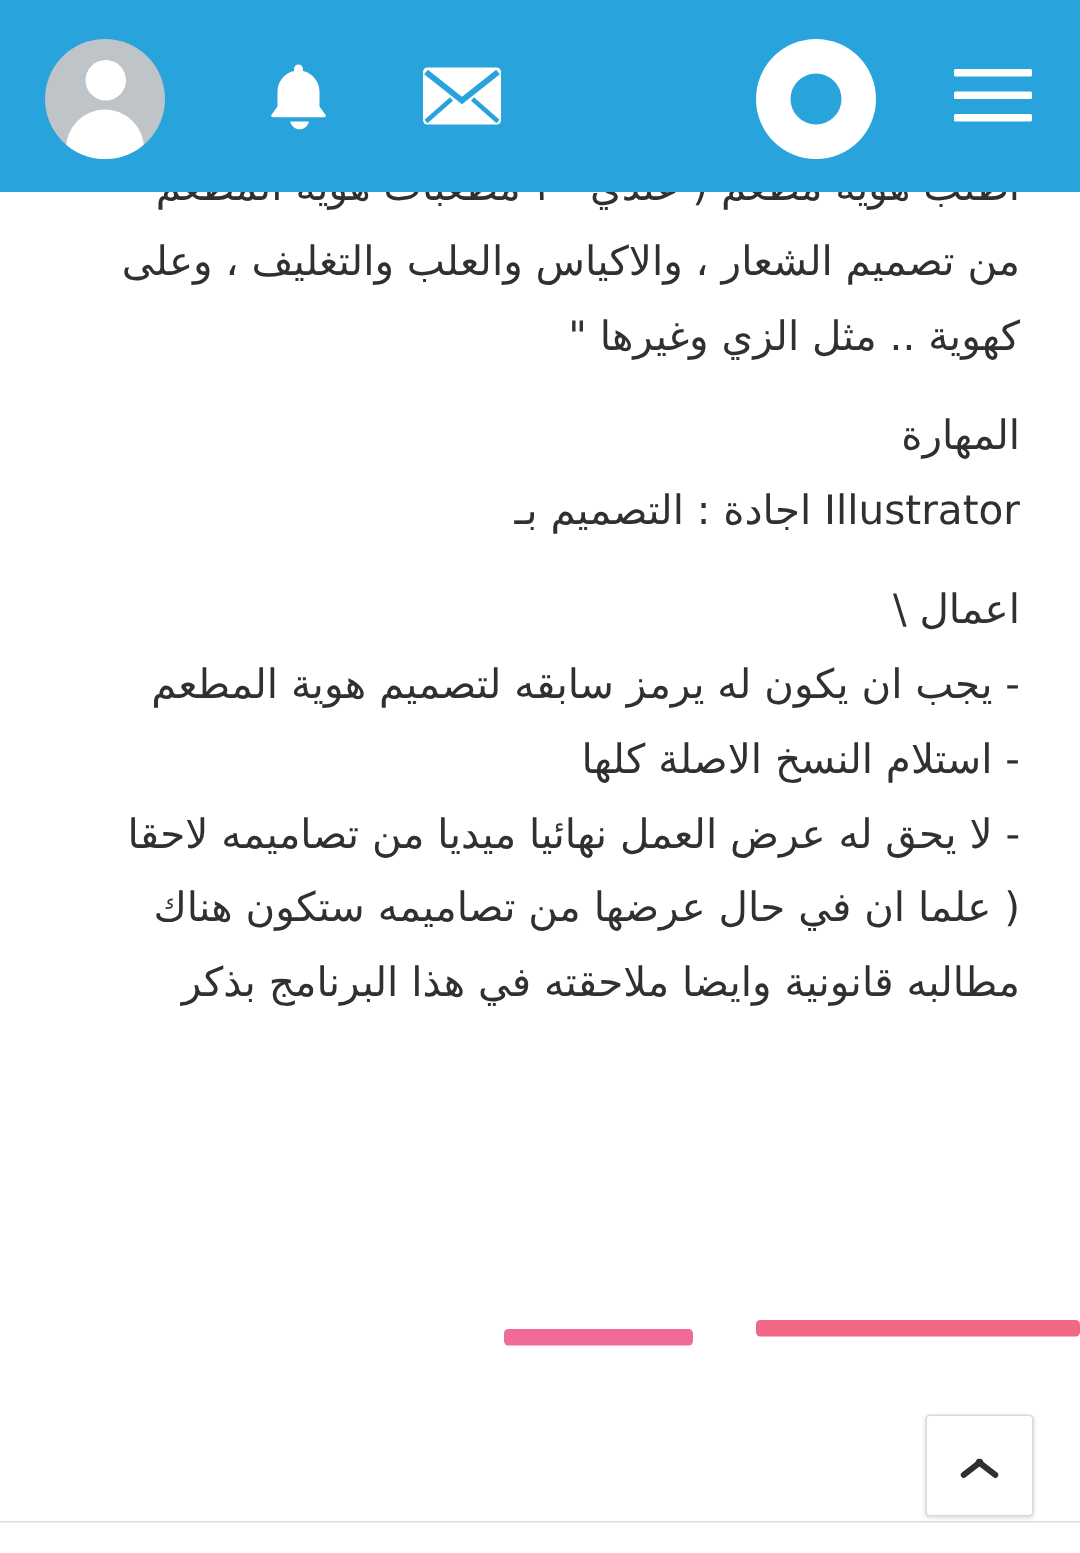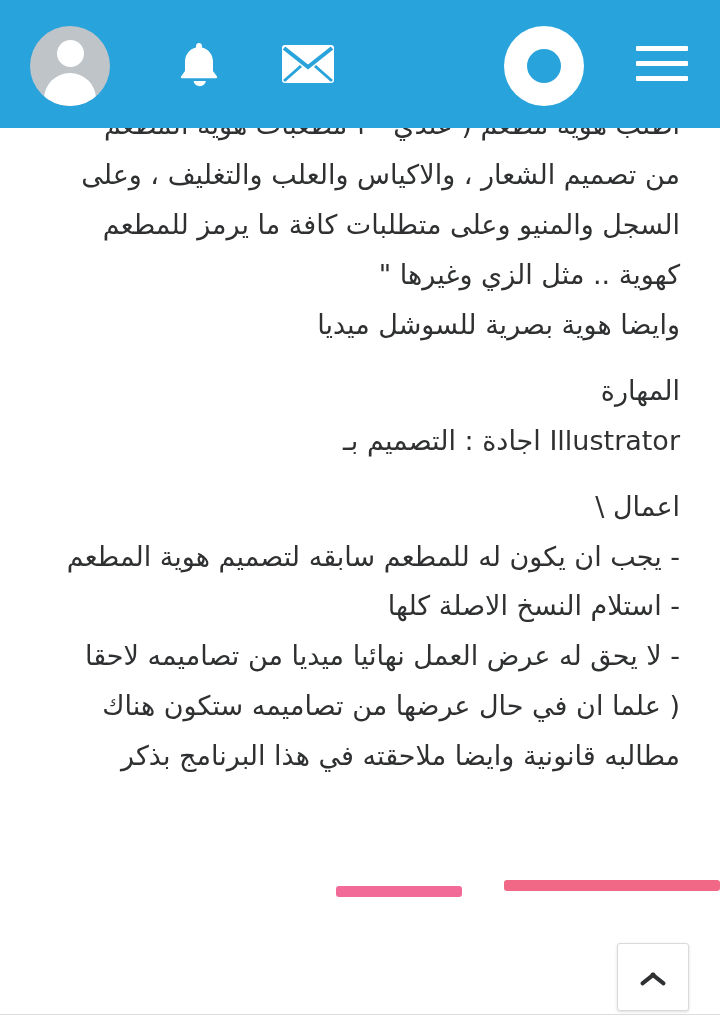--- a/index.html
+++ b/index.html
@@ -239,36 +239,34 @@
 </style>
 </head>
 <body>
 
 <div id="app">
 
   <div class="content">
 
     <p class="clipped-line">اطلب هوية مطعم ( عندي ٣٠ مطعبات هوية المطعم</p>
     <p>من تصميم الشعار ، والاكياس والعلب والتغليف ، وعلى</p>
-    <p>السجل والمنيو وعلى متطلبات كافة ما يرمز للمطعم</p>
     <p>كهوية .. مثل الزي وغيرها "</p>
-    <p>وايضا هوية بصرية للسوشل ميديا</p>
 
     <div class="spacer-sm"></div>
 
     <p>المهارة</p>
     <p>
       <span class="latin">Illustrator</span>
       <span>اجادة : التصميم بـ</span>
     </p>
 
     <div class="spacer-sm"></div>
 
     <p>اعمال \</p>
-    <p>- يجب ان يكون له للمطعم سابقه لتصميم هوية المطعم</p>
+    <p>- يجب ان يكون له يرمز سابقه لتصميم هوية المطعم</p>
     <p>- استلام النسخ الاصلة كلها</p>
     <p>- لا يحق له عرض العمل نهائيا ميديا من تصاميمه لاحقا</p>
     <p>( علما ان في حال عرضها من تصاميمه ستكون هناك</p>
     <p>مطالبه قانونية وايضا ملاحقته في هذا البرنامج بذكر</p>
   </div>
 
   <div class="marker marker-b"></div>
   <div class="marker marker-a"></div>
 
   <div class="topbar">

